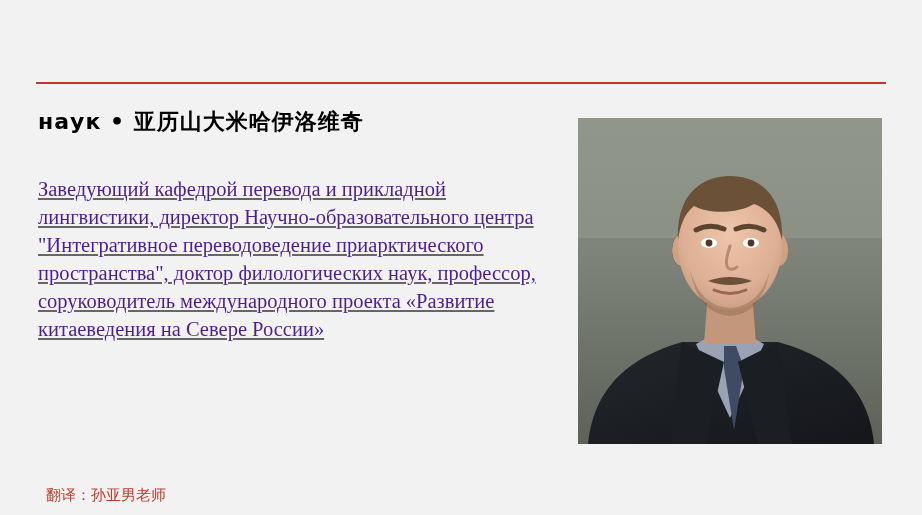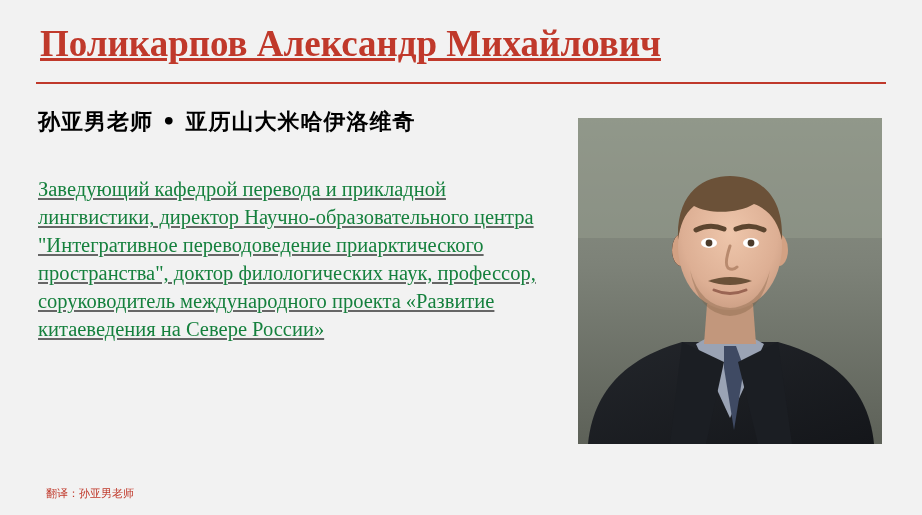--- a/index.html
+++ b/index.html
@@ -52,41 +52,41 @@
     letter-spacing: 1px;
   }
   .body-ru {
     position: absolute;
     left: 38px;
     top: 175px;
     width: 520px;
     font-family: "Liberation Serif", serif;
     font-size: 20.5px;
     line-height: 28px;
-    color: #15803d;
+    color: #4c1d95;
     text-decoration: underline;
     text-decoration-color: #666666;
   }
   .body-cn {
     position: absolute;
     left: 38px;
     top: 395px;
     width: 530px;
     font-family: "DejaVu Sans", sans-serif;
     font-size: 17.5px;
     line-height: 26px;
     color: #000000;
     letter-spacing: 1px;
   }
   .credit {
     position: absolute;
     left: 46px;
     top: 486px;
     font-family: "DejaVu Sans", sans-serif;
-    font-size: 11px;
+    font-size: 15px;
     color: #c0392b;
   }
   .photo {
     position: absolute;
     left: 578px;
     top: 118px;
     width: 304px;
     height: 326px;
     background: #6b6f66;
     overflow: hidden;
@@ -100,25 +100,24 @@
     bottom: 0;
     width: 922px;
     height: 0px;
   }
 </style>
 </head>
 <body>
 
 <div class="slide">
 
-  <div class="title">Поликарпов Александр Михайлович</div>
 
   <div class="rule"></div>
 
-  <div class="subtitle-cn">孙亚男老师 • 亚历山大米哈伊洛维奇</div>
+  <div class="subtitle-cn">наук • 亚历山大米哈伊洛维奇</div>
 
   <div class="body-ru">Заведующий кафедрой перевода и прикладной лингвистики, директор Научно-образовательного центра "Интегративное переводоведение приарктического пространства", доктор филологических наук, профессор, соруководитель международного проекта «Развитие китаеведения на Севере России»</div>
 
 
   <div class="credit">翻译：孙亚男老师</div>
 
   <div class="photo">
     <svg width="304" height="326" viewBox="0 0 304 326" xmlns="http://www.w3.org/2000/svg">
       <defs>
         <linearGradient id="bgGrad" x1="0" y1="0" x2="0" y2="1">

